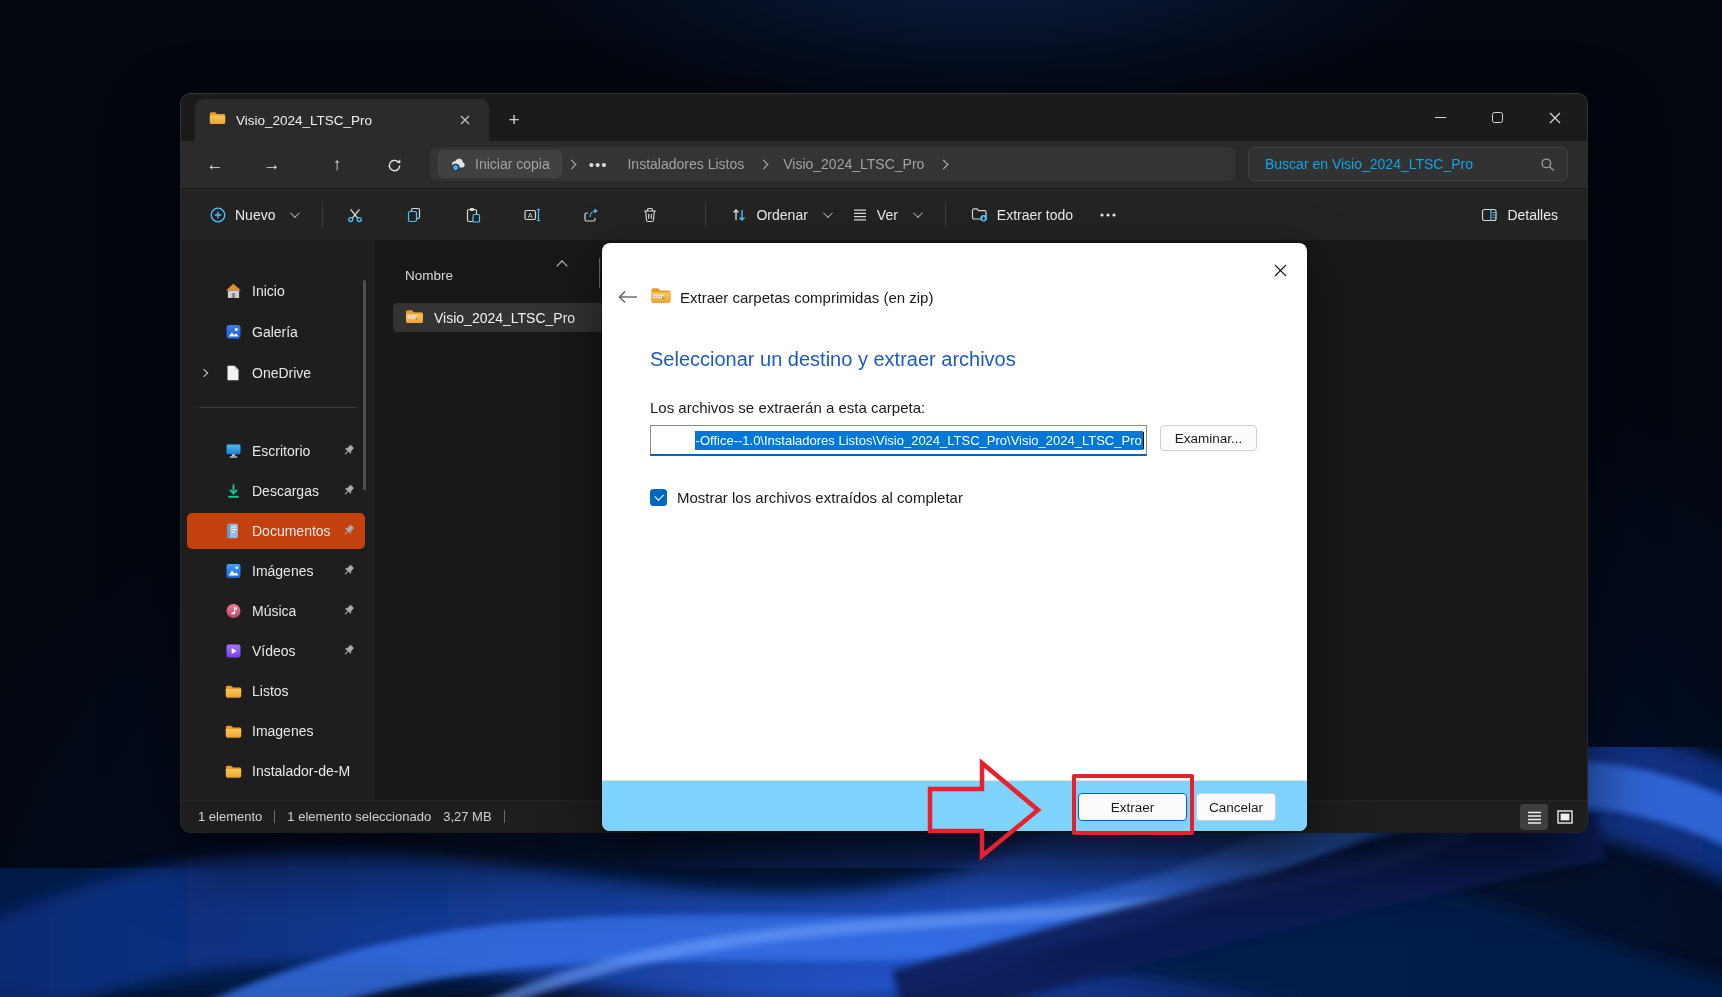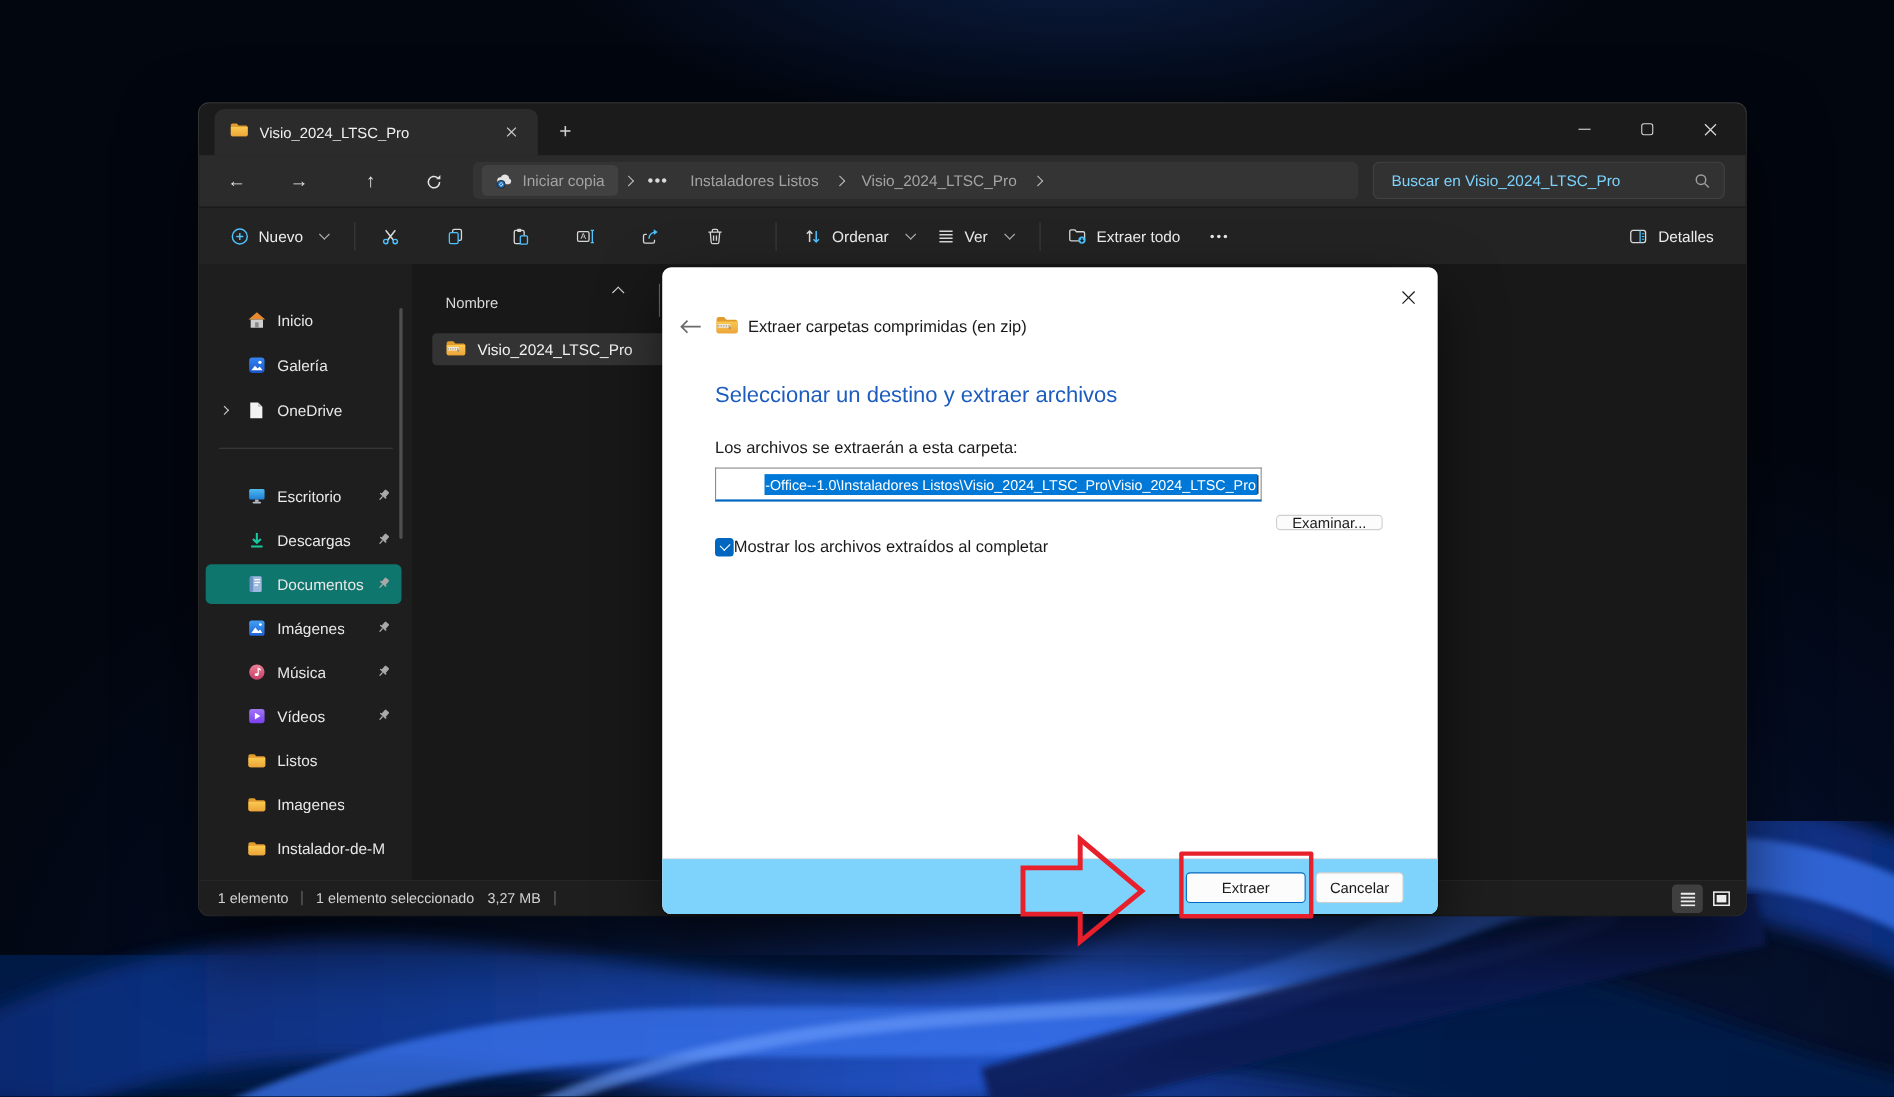--- a/index.html
+++ b/index.html
@@ -30,35 +30,35 @@
     color:#e6e6e6;font-size:17px;border-radius:5px;}
   .crumbbar{position:absolute;left:249px;top:6px;width:805px;height:34px;background:#343434;border-radius:6px;
     display:flex;align-items:center;padding:0 8px;gap:2px;}
   .crumb-root{display:flex;align-items:center;gap:8px;background:#414141;border-radius:5px;height:28px;padding:0 12px;}
   .crumb{color:#a3a3a3;font-size:14px;padding:0 10px;white-space:nowrap;}
   .crumb-dots{color:#d9d9d9;font-size:15px;padding:0 8px;letter-spacing:1px;}
   .chev-r{width:7px;height:7px;border-top:1.6px solid #b9b9b9;border-right:1.6px solid #b9b9b9;transform:rotate(45deg);margin:0 4px;}
   .chev-d{width:7px;height:7px;border-right:1.6px solid #b0b0b0;border-bottom:1.6px solid #b0b0b0;transform:rotate(45deg) translateY(-2px);margin-left:6px;}
   .searchbox{position:absolute;left:1067px;top:6px;width:320px;height:34px;background:#323232;border:1px solid #424242;
     border-radius:6px;display:flex;align-items:center;padding:0 12px 0 16px;}
-  .search-ph{color:#7dd3fc;font-size:14px;flex:1;}
+  .search-ph{color:#0ea5e9;font-size:14px;flex:1;}
 
   .toolbar{position:absolute;left:0;top:94px;right:0;height:52px;background:#232323;border-top:1px solid #1a1a1a;
     display:flex;align-items:center;padding:0 18px;}
   .tbtn{display:flex;align-items:center;gap:9px;color:#ececec;font-size:14px;height:38px;padding:0 11px;border-radius:5px;}
   .tico{width:36px;height:36px;display:flex;align-items:center;justify-content:center;border-radius:5px;margin-right:23px;}
   .tsep{width:1px;height:26px;background:#3c3c3c;margin:0 14px;}
   .spacer{flex:1;}
 
   .content{position:absolute;left:0;top:146px;right:0;bottom:32px;background:#181818;}
   .sidebar{position:absolute;left:0;top:0;width:194px;bottom:0;background:#1e1e1e;padding-top:33px;}
   .side-item{position:relative;height:36px;margin:0 10px 5px 6px;display:flex;align-items:center;
     padding-left:38px;border-radius:5px;color:#e8e8e8;font-size:14px;}
   .side-item.lower{margin-bottom:4px;}
-  .side-item.selected{background:#0f766e;}
+  .side-item.selected{background:#c2410c;}
   .sicon{position:absolute;left:38px;width:17px;height:17px;display:flex;align-items:center;}
   .schev{position:absolute;left:14px;width:6px;height:6px;border-top:1.5px solid #cfcfcf;border-right:1.5px solid #cfcfcf;transform:rotate(45deg);}
   .slabel{margin-left:27px;white-space:nowrap;overflow:hidden;}
   .pin{position:absolute;right:10px;top:11px;}
   .side-div{height:1px;background:#3d3d3d;margin:16px 18px 25px 18px;}
   .side-scroll{position:absolute;left:182px;top:40px;width:3px;height:210px;background:#4f4f4f;border-radius:2px;}
 
   .filearea{position:absolute;left:194px;top:0;right:0;bottom:0;background:#181818;}
   .col-header{position:absolute;left:30px;top:28px;color:#d8d8d8;font-size:13.5px;}
   .sortchev{position:absolute;left:183px;top:22px;width:8px;height:8px;border-top:1.7px solid #cfcfcf;border-left:1.7px solid #cfcfcf;transform:rotate(45deg);}
@@ -80,22 +80,22 @@
   .dlg-back{position:absolute;left:16px;top:43px;width:26px;height:22px;display:flex;align-items:center;}
   .dlg-zipicon{position:absolute;left:48px;top:44px;}
   .dlg-title{position:absolute;left:78px;top:46px;font-size:15px;color:#191919;}
   .dlg-heading{position:absolute;left:48px;top:105px;font-size:20px;color:var(--heading,#1b5cbe);}
   .dlg-label{position:absolute;left:48px;top:156px;font-size:15px;}
   .dlg-input{position:absolute;left:48px;top:182px;width:497px;height:31px;background:#fff;border:1px solid #8a8a8a;
     border-bottom:2.5px solid var(--accent,#0067c0);display:flex;align-items:center;padding:0 2px 0 4px;overflow:hidden;justify-content:flex-end;}
   .dlg-input .sel{background:var(--selection,#0078d7);color:#fff;font-size:13px;white-space:nowrap;padding:2px 1px;}
   .caret{width:1.3px;height:17px;background:#000;}
   .btn{display:flex;align-items:center;justify-content:center;background:#fcfcfc;border:1px solid #cfcfcf;border-radius:4px;font-size:13.5px;color:#1a1a1a;}
-  .dlg-browse{position:absolute;left:558px;top:182px;width:97px;height:14px;margin-top:43px;}
-  .checkrow{position:absolute;left:48px;top:246px;display:flex;align-items:center;}
+  .dlg-browse{position:absolute;left:558px;top:182px;width:97px;height:26px;}
+  .checkrow{position:absolute;left:48px;top:246px;display:flex;align-items:center;gap:10px;}
   .checkbox{width:17px;height:17px;background:var(--accent,#0067c0);border-radius:3.5px;position:relative;}
   .checkbox::after{content:"";position:absolute;left:4.5px;top:3.5px;width:7px;height:4.5px;border-left:1.7px solid #fff;border-bottom:1.7px solid #fff;transform:rotate(-45deg);}
   .checklabel{font-size:15px;}
   .dlg-footer{position:absolute;left:0;bottom:0;right:0;height:51px;background:#7dd3fc;border-top:1px solid #e3e3e3;}
   .dlg-extract{position:absolute;left:476px;top:12px;width:109px;height:28px;border:1px solid var(--accent,#0067c0);}
   .dlg-cancel{position:absolute;left:594px;top:12px;width:80px;height:28px;}
 
   
   .anno-rect{position:absolute;left:1072px;top:774px;width:122px;height:61px;border:4px solid var(--annotation,#e8202b);border-radius:2px;z-index:40;}
   .anno-arrow{position:absolute;left:920px;top:748px;z-index:40;}

